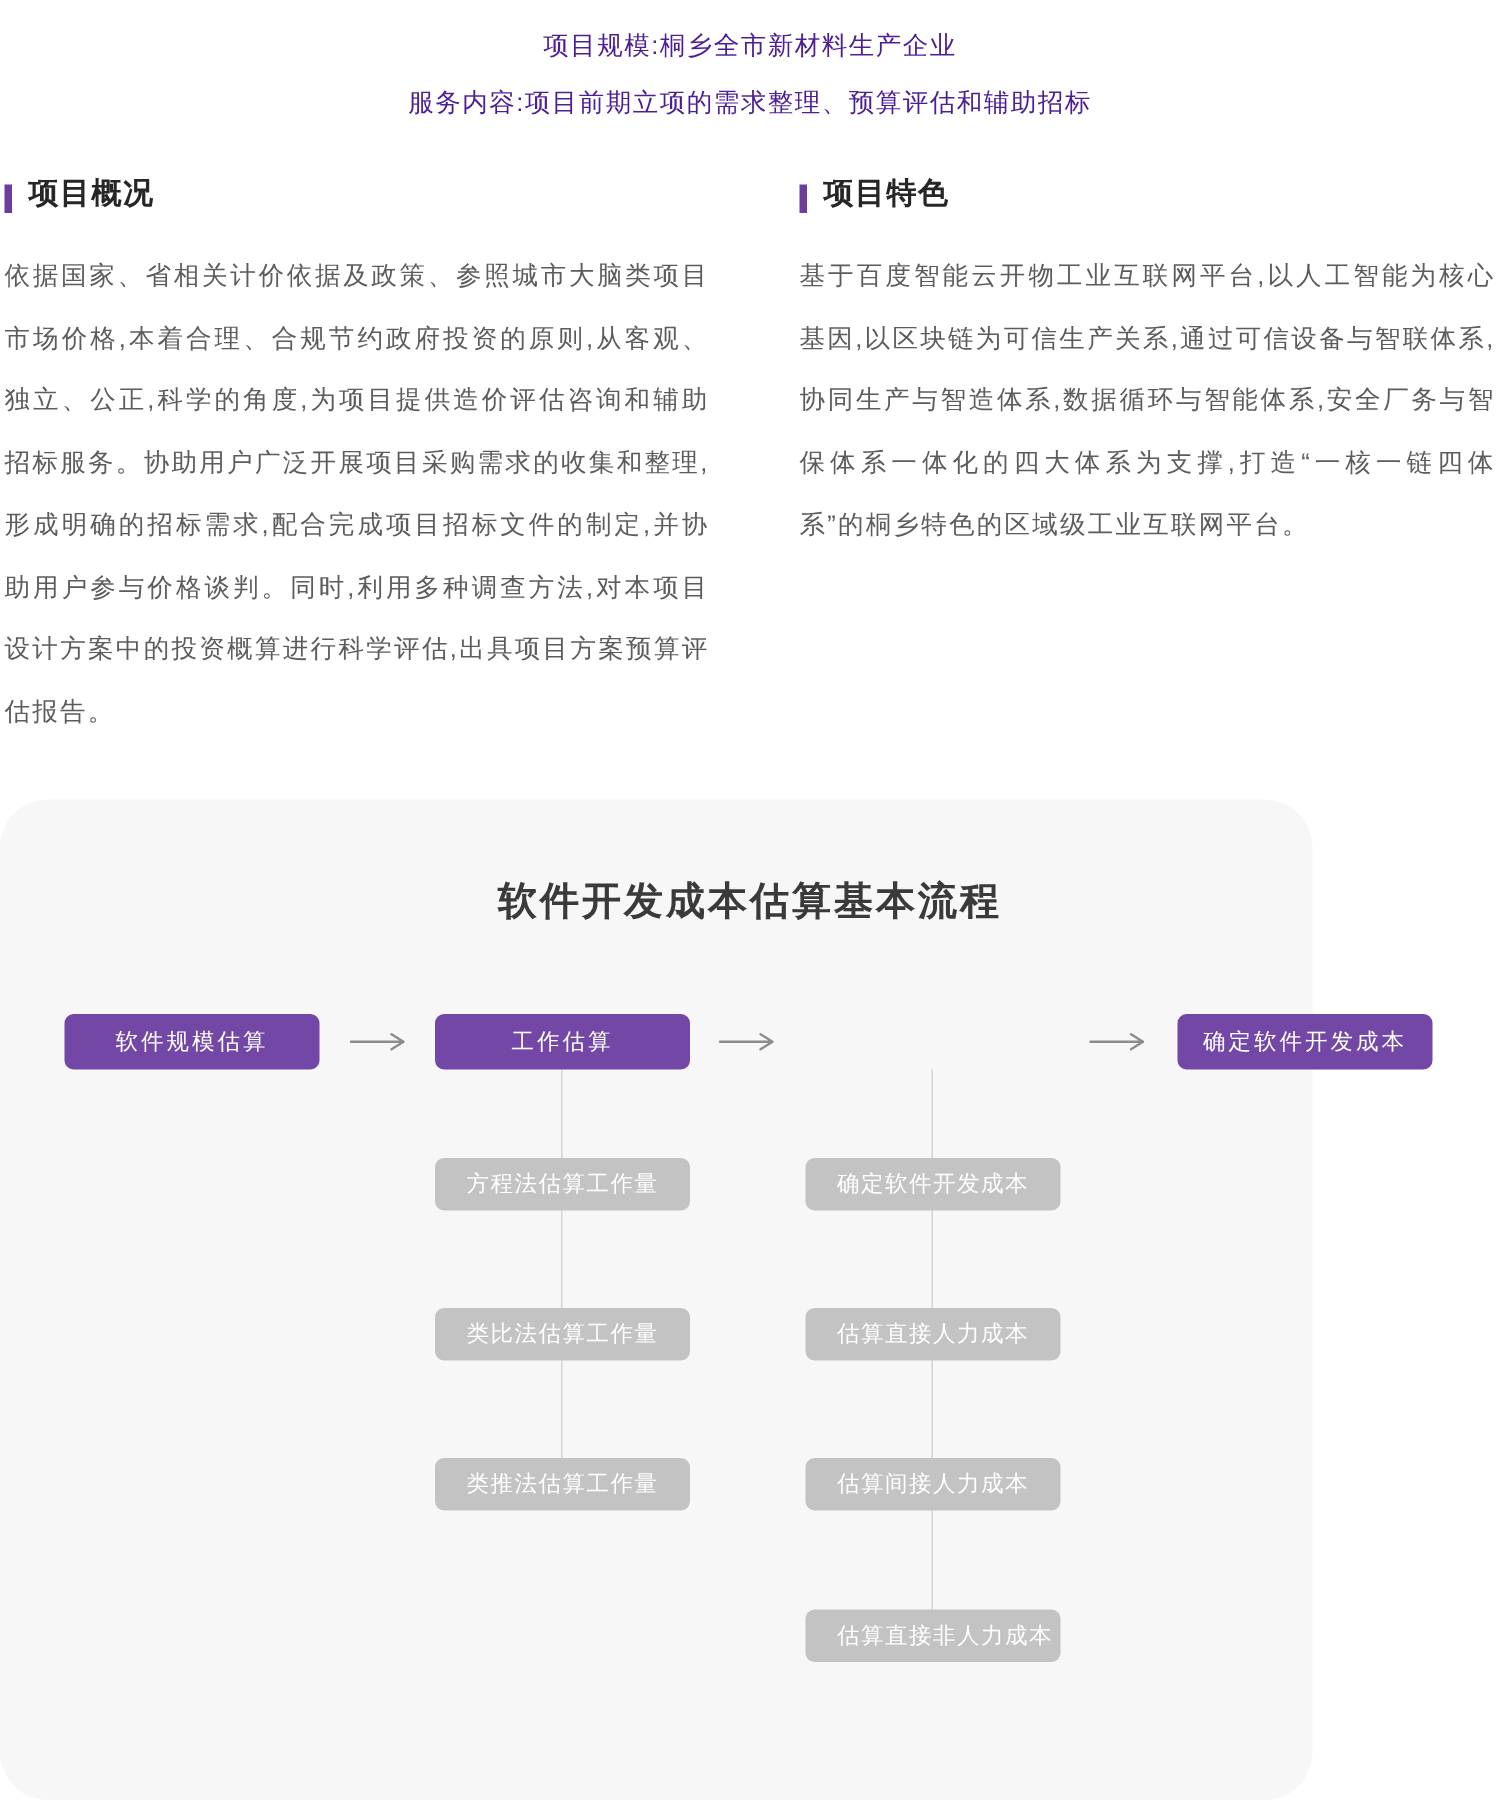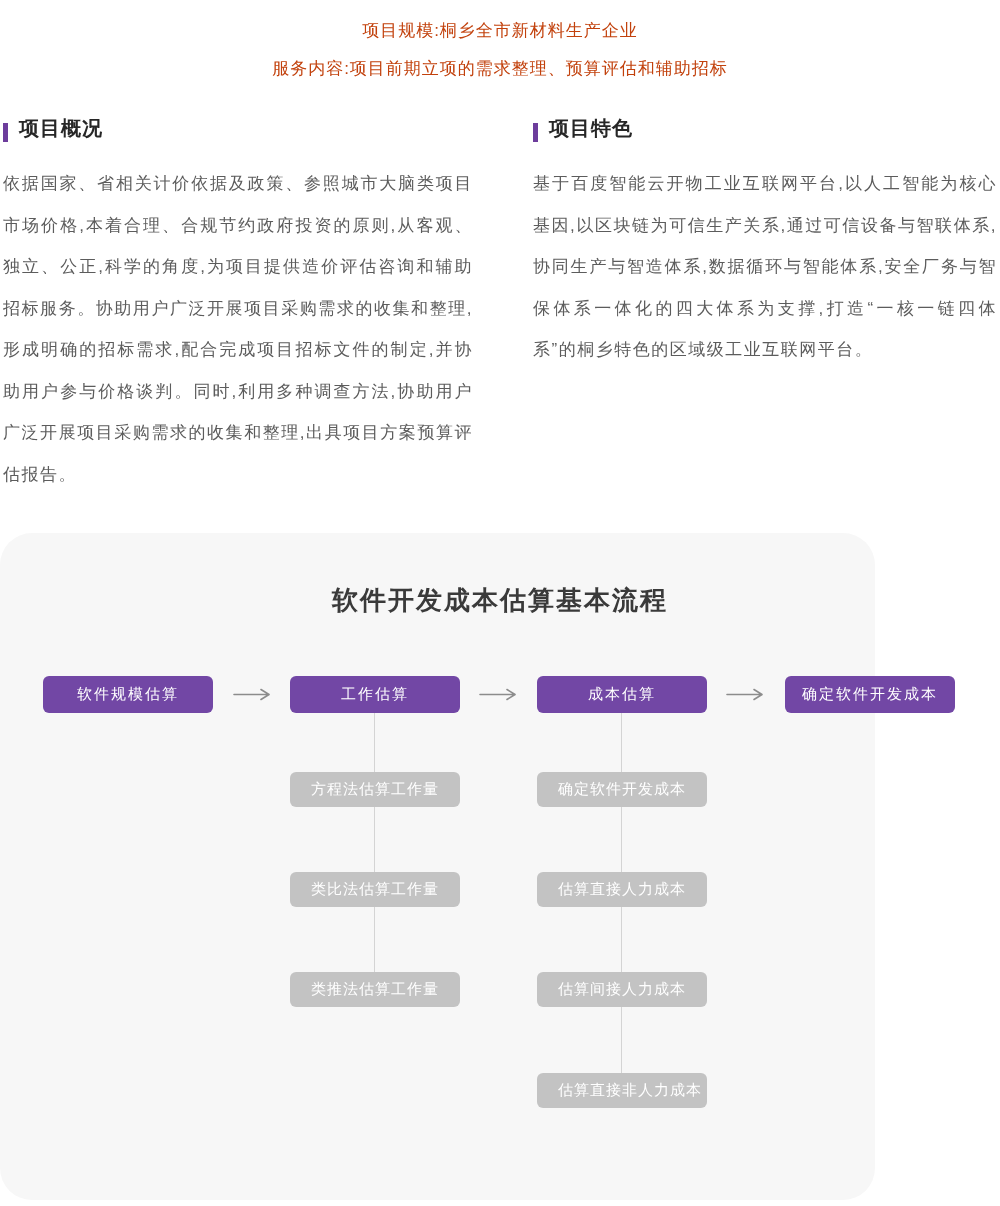--- a/index.html
+++ b/index.html
@@ -7,21 +7,21 @@
   body {
     width:1000px; height:1206px;
     font-family:"Liberation Sans","DejaVu Sans",sans-serif;
     position:relative;
     overflow:hidden;
   }
   .page { position:relative; width:1000px; height:1206px; }
 
   
   .top-meta { position:absolute; top:12px; left:0; width:1000px; text-align:center; }
-  .top-meta p { font-size:17px; line-height:38px; color:#c2410c; letter-spacing:1px; }
+  .top-meta p { font-size:17px; line-height:38px; color:#4c1d95; letter-spacing:1px; }
 
   
   .columns { position:absolute; top:114px; left:3px; width:994px; display:flex; }
   .col-left  { width:470px; flex:0 0 470px; }
   .col-right { margin-left:60px; width:464px; flex:0 0 464px; }
   .sec-head { display:flex; align-items:flex-end; height:28px; }
   .sec-bar { display:inline-block; width:5px; height:19px; background:#6d3d9c; margin-right:11px; }
   .sec-title { font-size:20px; font-weight:bold; color:#262626; letter-spacing:1px; }
   .sec-body {
     margin-top:21px;
@@ -77,21 +77,21 @@
     <p>项目规模:桐乡全市新材料生产企业</p>
     <p>服务内容:项目前期立项的需求整理、预算评估和辅助招标</p>
   </div>
 
   <div class="columns">
     <section class="col-left">
       <h2 class="sec-head">
         <span class="sec-bar"></span>
         <span class="sec-title">项目概况</span>
       </h2>
-      <p class="sec-body">依据国家、省相关计价依据及政策、参照城市大脑类项目市场价格,本着合理、合规节约政府投资的原则,从客观、独立、公正,科学的角度,为项目提供造价评估咨询和辅助招标服务。协助用户广泛开展项目采购需求的收集和整理,形成明确的招标需求,配合完成项目招标文件的制定,并协助用户参与价格谈判。同时,利用多种调查方法,协助用户广泛开展项目采购需求的收集和整理,出具项目方案预算评估报告。</p>
+      <p class="sec-body">依据国家、省相关计价依据及政策、参照城市大脑类项目市场价格,本着合理、合规节约政府投资的原则,从客观、独立、公正,科学的角度,为项目提供造价评估咨询和辅助招标服务。协助用户广泛开展项目采购需求的收集和整理,形成明确的招标需求,配合完成项目招标文件的制定,并协助用户参与价格谈判。同时,利用多种调查方法,对本项目设计方案中的投资概算进行科学评估,出具项目方案预算评估报告。</p>
     </section>
 
     <section class="col-right">
       <h2 class="sec-head">
         <span class="sec-bar"></span>
         <span class="sec-title">项目特色</span>
       </h2>
       <p class="sec-body">基于百度智能云开物工业互联网平台,以人工智能为核心基因,以区块链为可信生产关系,通过可信设备与智联体系,协同生产与智造体系,数据循环与智能体系,安全厂务与智保体系一体化的四大体系为支撑,打造“一核一链四体系”的桐乡特色的区域级工业互联网平台。</p>
     </section>
   </div>
@@ -103,21 +103,20 @@
     <div class="vline vline-cost"></div>
 
     <div class="node main n-main-0">软件规模估算</div>
     <svg class="arrow arrow-0" viewBox="0 0 40 13">
       <path d="M1 6.5 H35 M28 1.5 L36 6.5 L28 11.5" stroke="#8c8c8c" stroke-width="1.6" fill="none" stroke-linecap="round" stroke-linejoin="round"></path>
     </svg>
     <div class="node main n-main-1">工作估算</div>
     <svg class="arrow arrow-1" viewBox="0 0 40 13">
       <path d="M1 6.5 H35 M28 1.5 L36 6.5 L28 11.5" stroke="#8c8c8c" stroke-width="1.6" fill="none" stroke-linecap="round" stroke-linejoin="round"></path>
     </svg>
-    <div class="node main n-main-2">成本估算</div>
     <svg class="arrow arrow-2" viewBox="0 0 40 13">
       <path d="M1 6.5 H35 M28 1.5 L36 6.5 L28 11.5" stroke="#8c8c8c" stroke-width="1.6" fill="none" stroke-linecap="round" stroke-linejoin="round"></path>
     </svg>
     <div class="node main n-main-3">确定软件开发成本</div>
 
     <div class="col-work">
       <div class="node sub sub-0">方程法估算工作量</div>
       <div class="node sub sub-1">类比法估算工作量</div>
       <div class="node sub sub-2">类推法估算工作量</div>
     </div>

